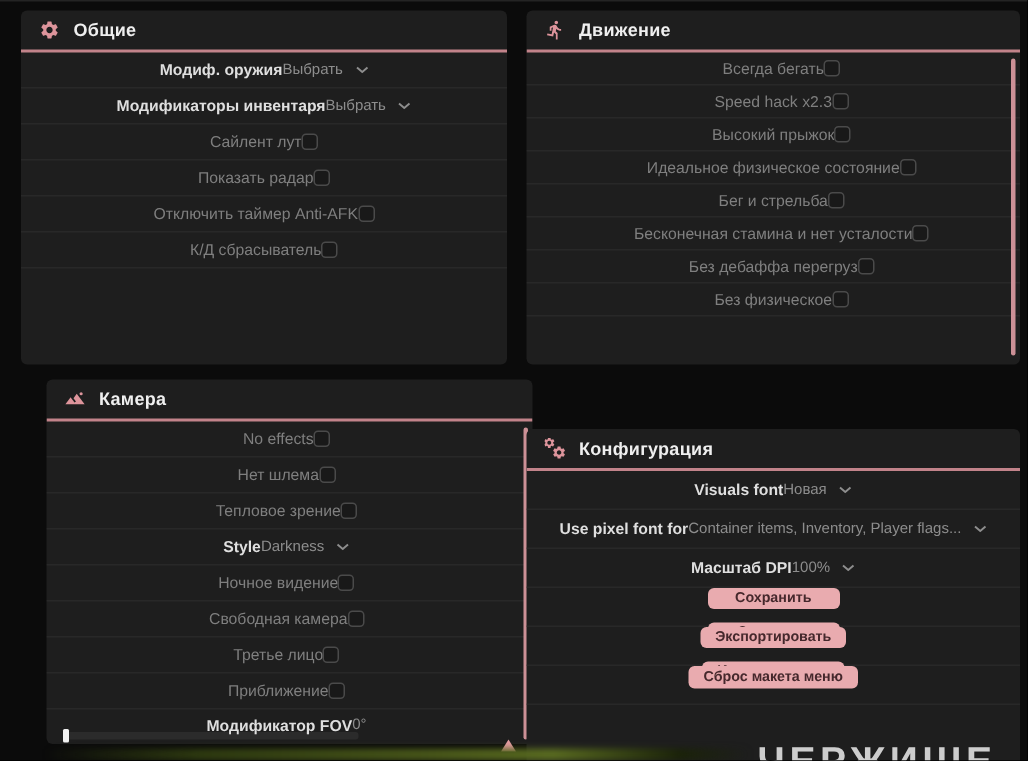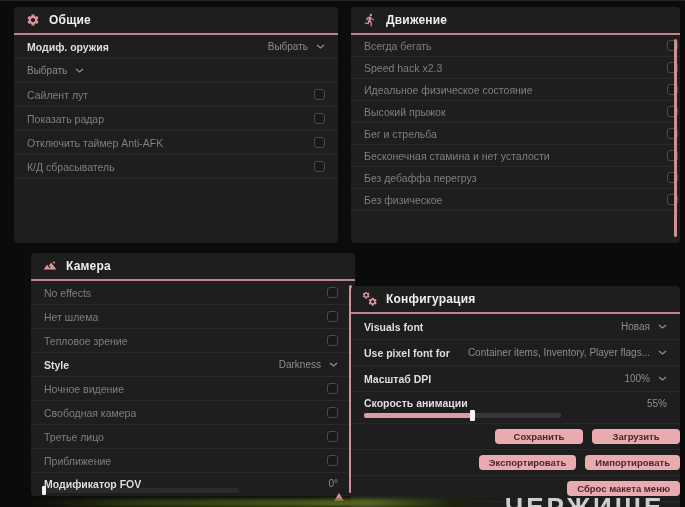--- a/index.html
+++ b/index.html
@@ -19,21 +19,21 @@
 
   .panel-header {
     height:28px; display:flex; align-items:center; gap:9px; padding:0 12px;
     border-bottom:2px solid #c2838a;
   }
   .panel-title { color:#efefef; font-size:12px; font-weight:bold; letter-spacing:.2px; }
   .hicon { width:14px; height:14px; flex:0 0 auto; }
   .hicon svg { width:14px; height:14px; display:block; }
 
   .row {
-    display:flex; align-items:center; justify-content:space-between;
+    display:flex; align-items:center; justify-content:center;
     padding:0 13px; border-bottom:1px solid #282828; height:24px;
   }
   .row.mv  { height:22px; padding-right:2px; }
   .row.cam { height:24px; padding-right:17px; }
   .row.cfg { height:26px; }
   .lbl { color:#7f7f7f; font-size:10.5px; white-space:nowrap; }
   .lbl.em { color:#dfdfdf; font-weight:bold; }
   .dd { display:flex; align-items:center; gap:8px; }
   .dd .ddval { color:#8d8d8d; font-size:10px; white-space:nowrap; }
   .chev { display:block; }
@@ -71,22 +71,22 @@
     position:relative; width:197px; height:5px; margin-top:4px;
     background:#383838; border-radius:2px;
   }
   .track .fill { height:100%; width:55%; background:#dc9da2; border-radius:2px; }
   .track .handle {
     position:absolute; left:55%; top:-3px; width:5px; height:11px; margin-left:-2px;
     background:#f5f5f5; border-radius:1px;
   }
 
   .btn-row {
-    display:flex; align-items:center; justify-content:flex-end; gap:9px;
-    height:26px; border-bottom:1px solid #282828;
+    display:flex; align-items:center; justify-content:space-between; gap:9px;
+    height:26px; border-bottom:1px solid #282828;flex-direction:column;
   }
   .btn {
     background:#e9abaf; color:#45282c; border:none; border-radius:4px;
     font-family:"Liberation Sans", sans-serif;
     font-size:9.5px; font-weight:bold; height:15px; line-height:14px;
     padding:0 10px; min-width:88px; cursor:pointer;
   }
   .btn.wide { min-width:92px; }
 
   .cursor-tri {
@@ -123,20 +123,21 @@
     <div class="row">
       <span class="lbl em">Модиф. оружия</span>
       <span class="dd">
         <span class="ddval">Выбрать</span>
         <svg class="chev" width="9" height="5" viewBox="0 0 9 5">
             <path d="M1 1l3.5 3L8 1" fill="none" stroke="#8d8d8d" stroke-width="1.3"></path>
           </svg>
       </span>
     </div>
     <div class="row">
+      <span class="lbl em">Модификаторы инвентаря</span>
       <span class="dd">
         <span class="ddval">Выбрать</span>
         <svg class="chev" width="9" height="5" viewBox="0 0 9 5">
             <path d="M1 1l3.5 3L8 1" fill="none" stroke="#8d8d8d" stroke-width="1.3"></path>
           </svg>
       </span>
     </div>
     <div class="row">
       <span class="lbl">Сайлент лут</span>
       <span class="cb"></span>
@@ -166,25 +167,25 @@
     </div>
     <div class="row mv">
       <span class="lbl">Всегда бегать</span>
       <span class="cb"></span>
     </div>
     <div class="row mv">
       <span class="lbl">Speed hack x2.3</span>
       <span class="cb"></span>
     </div>
     <div class="row mv">
+      <span class="lbl">Высокий прыжок</span>
+      <span class="cb"></span>
+    </div>
+    <div class="row mv">
       <span class="lbl">Идеальное физическое состояние</span>
-      <span class="cb"></span>
-    </div>
-    <div class="row mv">
-      <span class="lbl">Высокий прыжок</span>
       <span class="cb"></span>
     </div>
     <div class="row mv">
       <span class="lbl">Бег и стрельба</span>
       <span class="cb"></span>
     </div>
     <div class="row mv">
       <span class="lbl">Бесконечная стамина и нет усталости</span>
       <span class="cb"></span>
     </div>
@@ -290,30 +291,20 @@
     </div>
     <div class="row cfg">
       <span class="lbl em">Масштаб DPI</span>
       <span class="dd">
         <span class="ddval">100%</span>
         <svg class="chev" width="9" height="5" viewBox="0 0 9 5">
             <path d="M1 1l3.5 3L8 1" fill="none" stroke="#8d8d8d" stroke-width="1.3"></path>
           </svg>
       </span>
     </div>
-    <div class="slider-row">
-      <div class="topline">
-        <span class="lbl em">Скорость анимации</span>
-        <span class="val">55%</span>
-      </div>
-      <div class="track">
-        <div class="fill"></div>
-        <span class="handle"></span>
-      </div>
-    </div>
     <div class="btn-row">
       <button class="btn">Сохранить</button>
       <button class="btn">Загрузить</button>
     </div>
     <div class="btn-row">
       <button class="btn">Экспортировать</button>
       <button class="btn">Импортировать</button>
     </div>
     <div class="btn-row">
       <button class="btn wide">Сброс макета меню</button>

